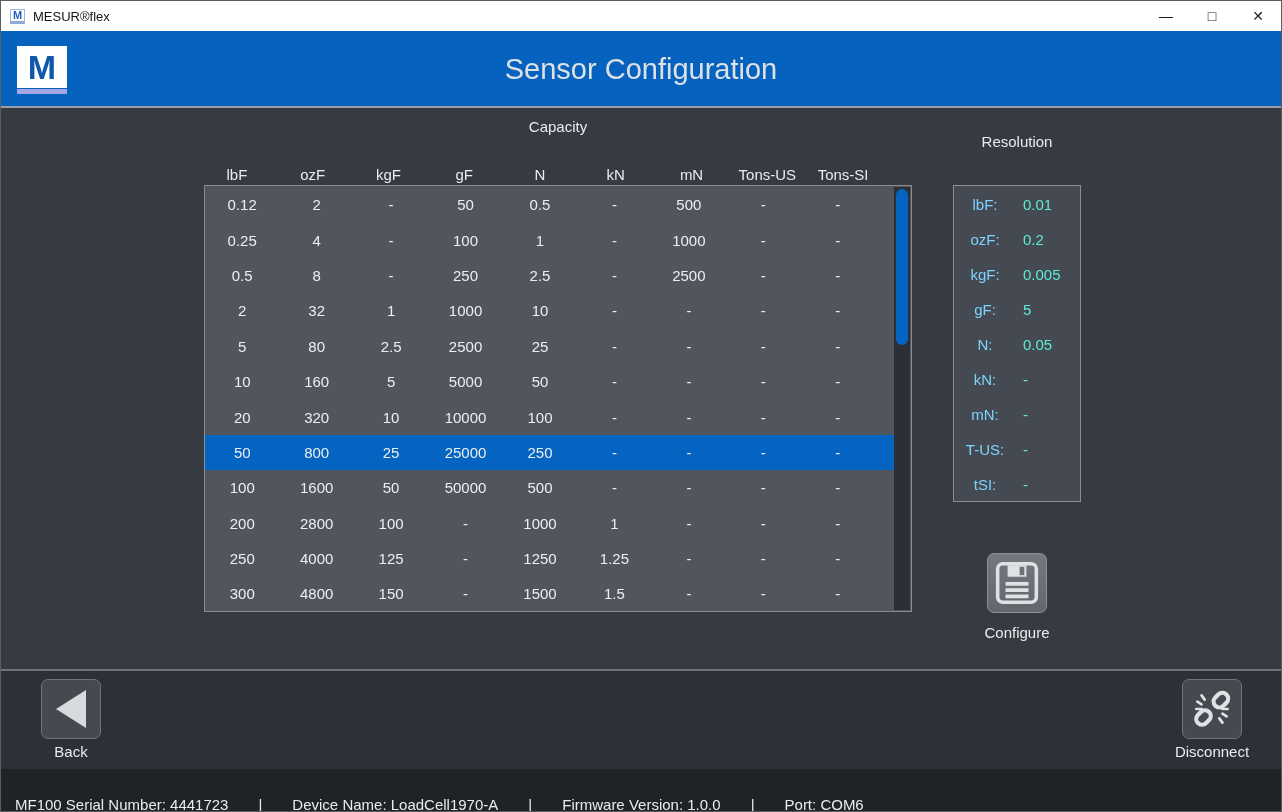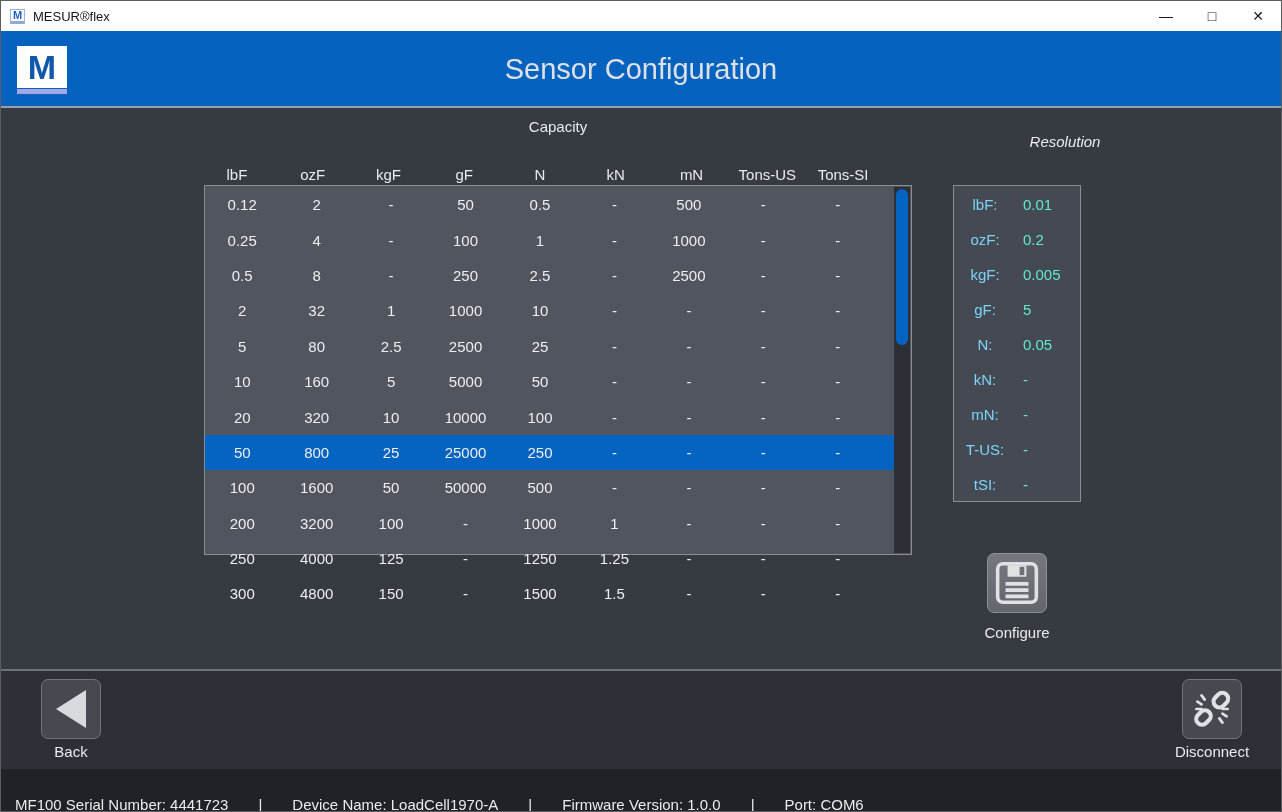--- a/index.html
+++ b/index.html
@@ -18,26 +18,26 @@
   .logo{position:absolute;left:16px;top:15px;width:50px;height:48px;}
   .logo-box{width:50px;height:42px;background:#ffffff;display:flex;align-items:center;justify-content:center;}
   .logo-m{color:#1058ac;font-size:34px;font-weight:bold;line-height:34px;}
   .logo-underline{width:50px;height:5px;background:#a6a6e4;margin-top:1px;}
   .header-title{position:absolute;left:0;top:0;width:100%;height:77px;display:flex;align-items:center;justify-content:center;font-size:29px;color:#dde1e6;}
 
   
   .main{position:absolute;left:0;top:109px;width:100%;height:559px;background:#363a41;}
   .section-title{position:absolute;font-size:15px;color:#e9ebed;text-align:center;}
   #capacity-title{left:203px;top:8px;width:708px;}
-  #resolution-title{left:1000px;top:23px;width:128px;font-style:italic;}
+  #resolution-title{left:952px;top:23px;width:128px;}
 
   .col-headers{position:absolute;left:204px;top:52px;width:689px;height:24px;display:grid;grid-template-columns:repeat(9,1fr);padding-right:19px;align-items:center;gap:12px;}
   .cap-col{text-align:center;font-size:15px;color:#e9ebed;}
 
-  .cap-table{position:absolute;left:203px;top:75px;width:708px;height:370px;background:#51565e;border:1px solid #8a8e93;}
+  .cap-table{position:absolute;left:203px;top:75px;width:708px;height:427px;background:#51565e;border:1px solid #8a8e93;}
   .cap-body{position:absolute;left:0;top:1px;width:689px;}
   .cap-row{height:35.4px;display:grid;grid-template-columns:repeat(9,1fr);padding-right:19px;align-items:center;}
   .cap-row.selected{background:#0563c1;}
   .cap-cell{text-align:center;font-size:15px;color:#eceef0;}
 
   .scroll-track{position:absolute;right:1px;top:1px;bottom:1px;width:16px;background:#2c3036;}
   .scroll-thumb{position:absolute;left:2px;top:2px;width:12px;height:156px;border-radius:6px;background:#0563c1;}
 
   .res-panel{position:absolute;left:952px;top:75px;width:128px;height:317px;background:#454a52;border:1px solid #8a8e93;padding-top:1px;}
   .res-row{height:35px;display:flex;align-items:center;font-size:15px;}
@@ -200,21 +200,21 @@
             <div class="cap-cell">50</div>
             <div class="cap-cell">50000</div>
             <div class="cap-cell">500</div>
             <div class="cap-cell">-</div>
             <div class="cap-cell">-</div>
             <div class="cap-cell">-</div>
             <div class="cap-cell">-</div>
           </div>
           <div class="cap-row">
             <div class="cap-cell">200</div>
-            <div class="cap-cell">3200</div>
+            <div class="cap-cell">2800</div>
             <div class="cap-cell">100</div>
             <div class="cap-cell">-</div>
             <div class="cap-cell">1000</div>
             <div class="cap-cell">1</div>
             <div class="cap-cell">-</div>
             <div class="cap-cell">-</div>
             <div class="cap-cell">-</div>
           </div>
           <div class="cap-row">
             <div class="cap-cell">250</div>

